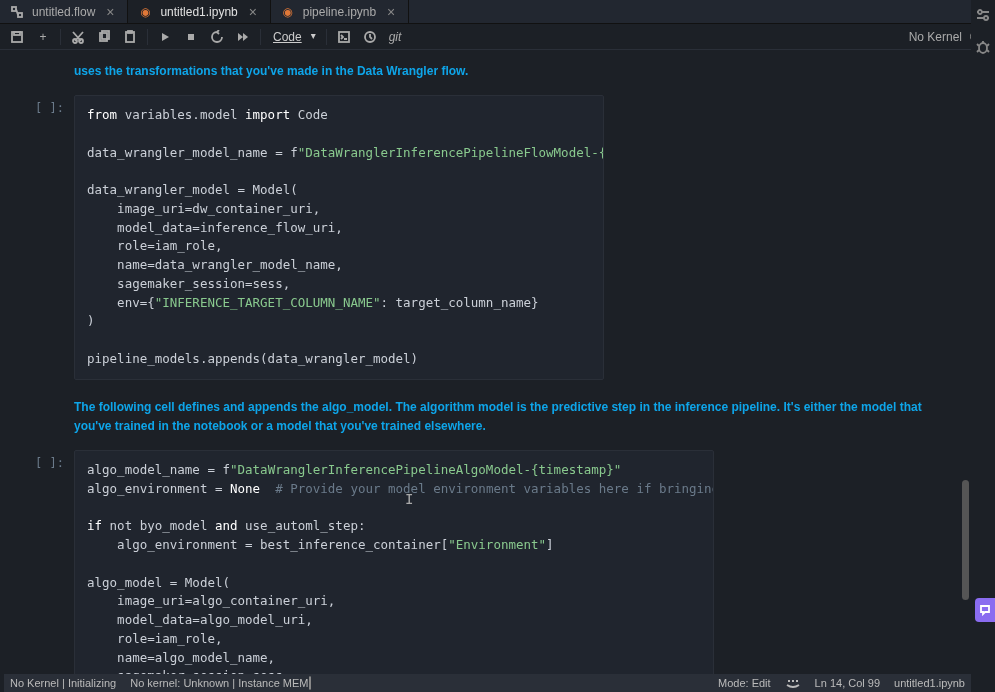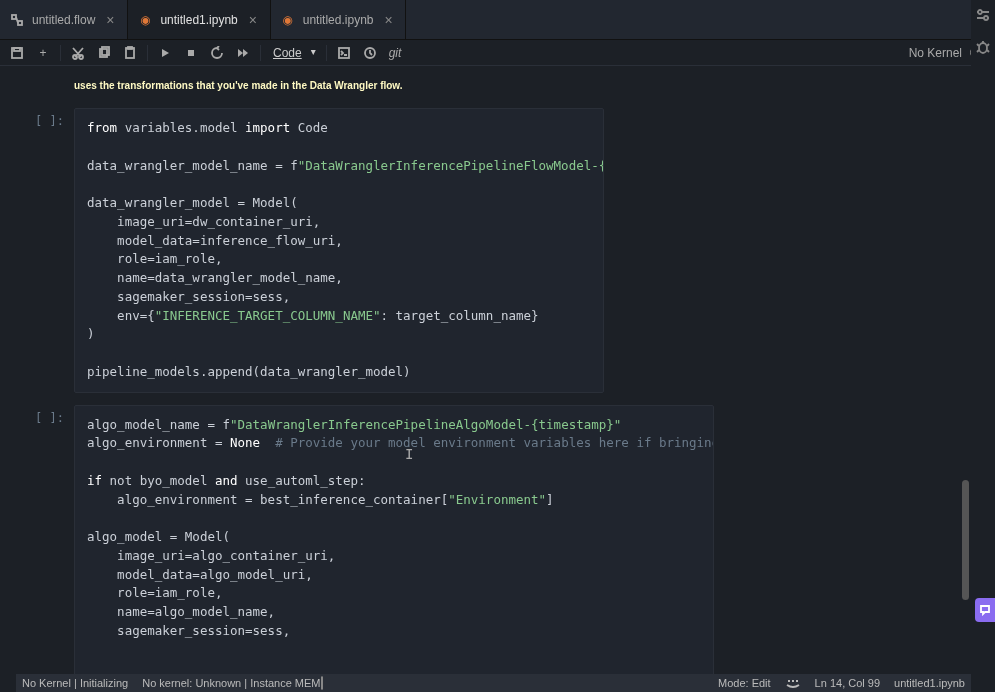--- a/index.html
+++ b/index.html
@@ -9,21 +9,21 @@
   background: #1c2026;
   color: #d0d0d0;
   font-family: -apple-system, BlinkMacSystemFont, "Segoe UI", Arial, sans-serif;
   font-size: 13px;
   overflow: hidden;
   position: relative;
 }
 
 
 .tab-bar {
-  height: 40px;
+  height: 24px;
   background: #222730;
   display: flex;
   align-items: stretch;
   border-bottom: 1px solid #111;
 }
 .tab {
   display: flex;
   align-items: center;
   padding: 0 10px;
   gap: 8px;
@@ -132,22 +132,22 @@
   cursor: pointer;
 }
 
 
 .notebook {
   height: calc(100% - 24px - 26px - 18px);
   overflow-y: auto;
   padding: 6px 36px 20px 10px;
 }
 .prose {
-  color: #fef9c3;
-  font-size: 10px;
+  color: #0ea5e9;
+  font-size: 12px;
   line-height: 1.6;
   padding: 6px 0 10px 64px;
   font-weight: 600;
 }
 .cell-wrap {
   display: flex;
   margin: 4px 0 12px 0;
 }
 .prompt {
   width: 64px;
@@ -181,21 +181,21 @@
   pointer-events: none;
 }
 .kw { color: #ffffff; }
 .str { color: #89c98e; }
 .cmt { color: #6a7a8a; }
 
 
 .status-bar {
   position: absolute;
   bottom: 0;
-  left: 16px;
+  left: 4px;
   right: 0;
   height: 18px;
   background: #2a2f38;
   display: flex;
   align-items: center;
   font-size: 11px;
   color: #bbb;
   padding: 0 6px;
   gap: 14px;
 }
@@ -262,21 +262,21 @@
     <span>untitled.flow</span>
     <span class="tab-close">×</span>
   </div>
   <div class="tab active">
     <span class="tab-icon" style="color:#e07838">◉</span>
     <span>untitled1.ipynb</span>
     <span class="tab-close">×</span>
   </div>
   <div class="tab">
     <span class="tab-icon" style="color:#e07838">◉</span>
-    <span>untitled.ipynb</span>
+    <span>pipeline.ipynb</span>
     <span class="tab-close">×</span>
   </div>
 </div>
 
 <div class="toolbar">
   <span class="tb-icon">
       <svg width="14" height="14" viewBox="0 0 14 14">
         <rect x="2" y="2" width="10" height="10"></rect>
         <rect x="4" y="2" width="6" height="3"></rect>
       </svg>
@@ -373,23 +373,24 @@
 
 <span>data_wrangler_model = Model(</span>
 <span>    image_uri=dw_container_uri,</span>
 <span>    model_data=inference_flow_uri,</span>
 <span>    role=iam_role,</span>
 <span>    name=data_wrangler_model_name,</span>
 <span>    sagemaker_session=sess,</span>
 <span>    env={</span><span class="str">"INFERENCE_TARGET_COLUMN_NAME"</span><span>: target_column_name}</span>
 <span>)</span>
 
-<span>pipeline_models.append(data_wrangler_model)</span></div>
+<span>pipeline_models.appends(data_wrangler_model)</span></div>
   </div>
 
+  <div class="prose">The following cell defines and appends the algo_model. The algorithm model is the predictive step in the inference pipeline. It's either the model that you've trained in the notebook or a model that you've trained elsewhere.</div>
 
   <div class="cell-wrap">
     <div class="prompt">[ ]:</div>
     <div class="cell highlight" style="max-width:640px"><span>algo_model_name = f</span><span class="str">"DataWranglerInferencePipelineAlgoModel-{timestamp}"</span>
 <span>algo_environment = </span><span class="kw">None</span><span class="cmt">  # Provide your model environment variables here if bringing your own model</span>
 
 <span class="kw">if</span><span> not byo_model </span><span class="kw">and</span><span> use_automl_step:</span>
 <span>    algo_environment = best_inference_container[</span><span class="str">"Environment"</span><span>]</span>
 
 <span>algo_model = Model(</span>

